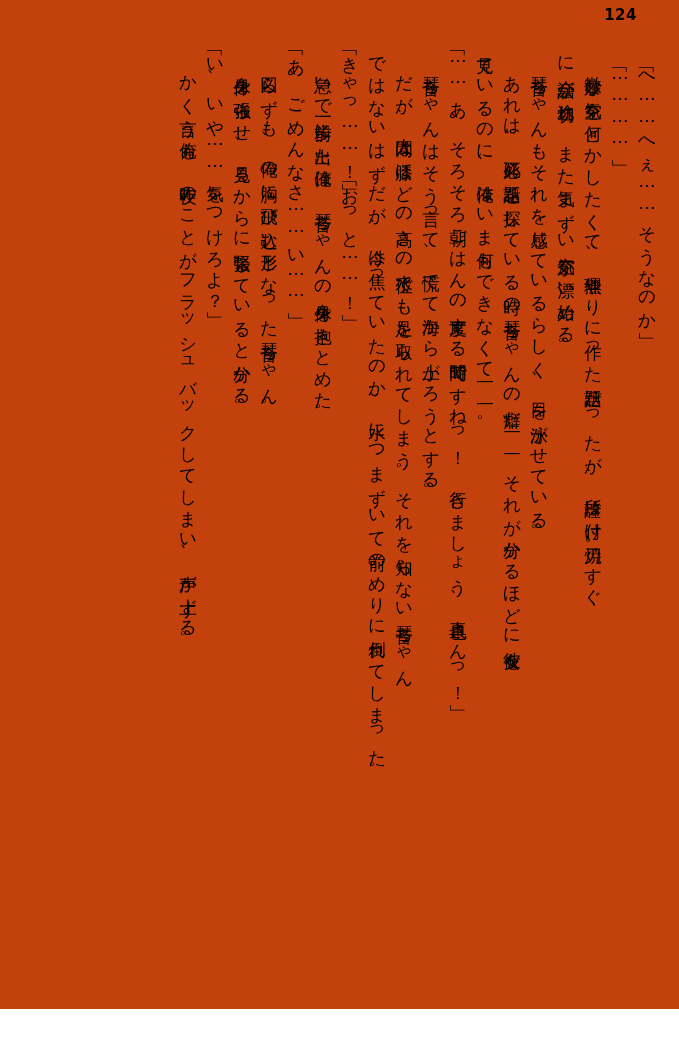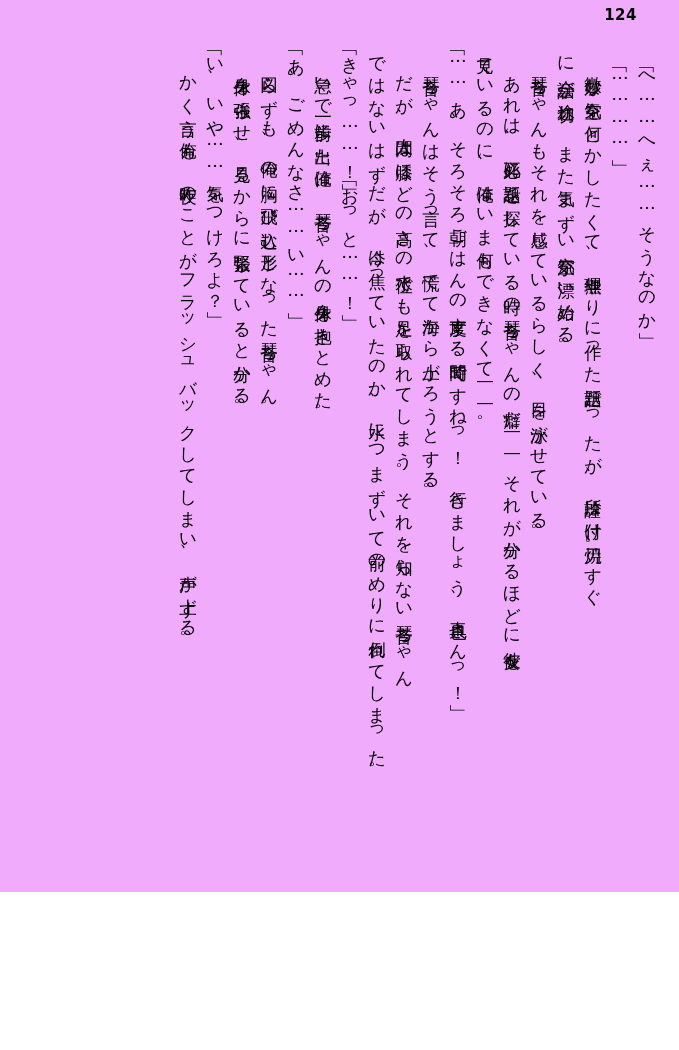--- a/index.html
+++ b/index.html
@@ -13,22 +13,22 @@
     position: relative;
     font-family: "DejaVu Serif", "Liberation Serif", serif;
     color: #000000;
     overflow: hidden;
   }
   .page {
     position: absolute;
     left: 0;
     top: 0;
     width: 679px;
-    height: 892px;
-    background: #f0abfc;
+    height: 1009px;
+    background: #c2410c;
   }
   .page-number {
     position: absolute;
     top: 6px;
     right: 42px;
     font-family: "DejaVu Sans", "Liberation Sans", sans-serif;
     font-size: 15px;
     font-weight: bold;
     letter-spacing: 0.5px;
   }

